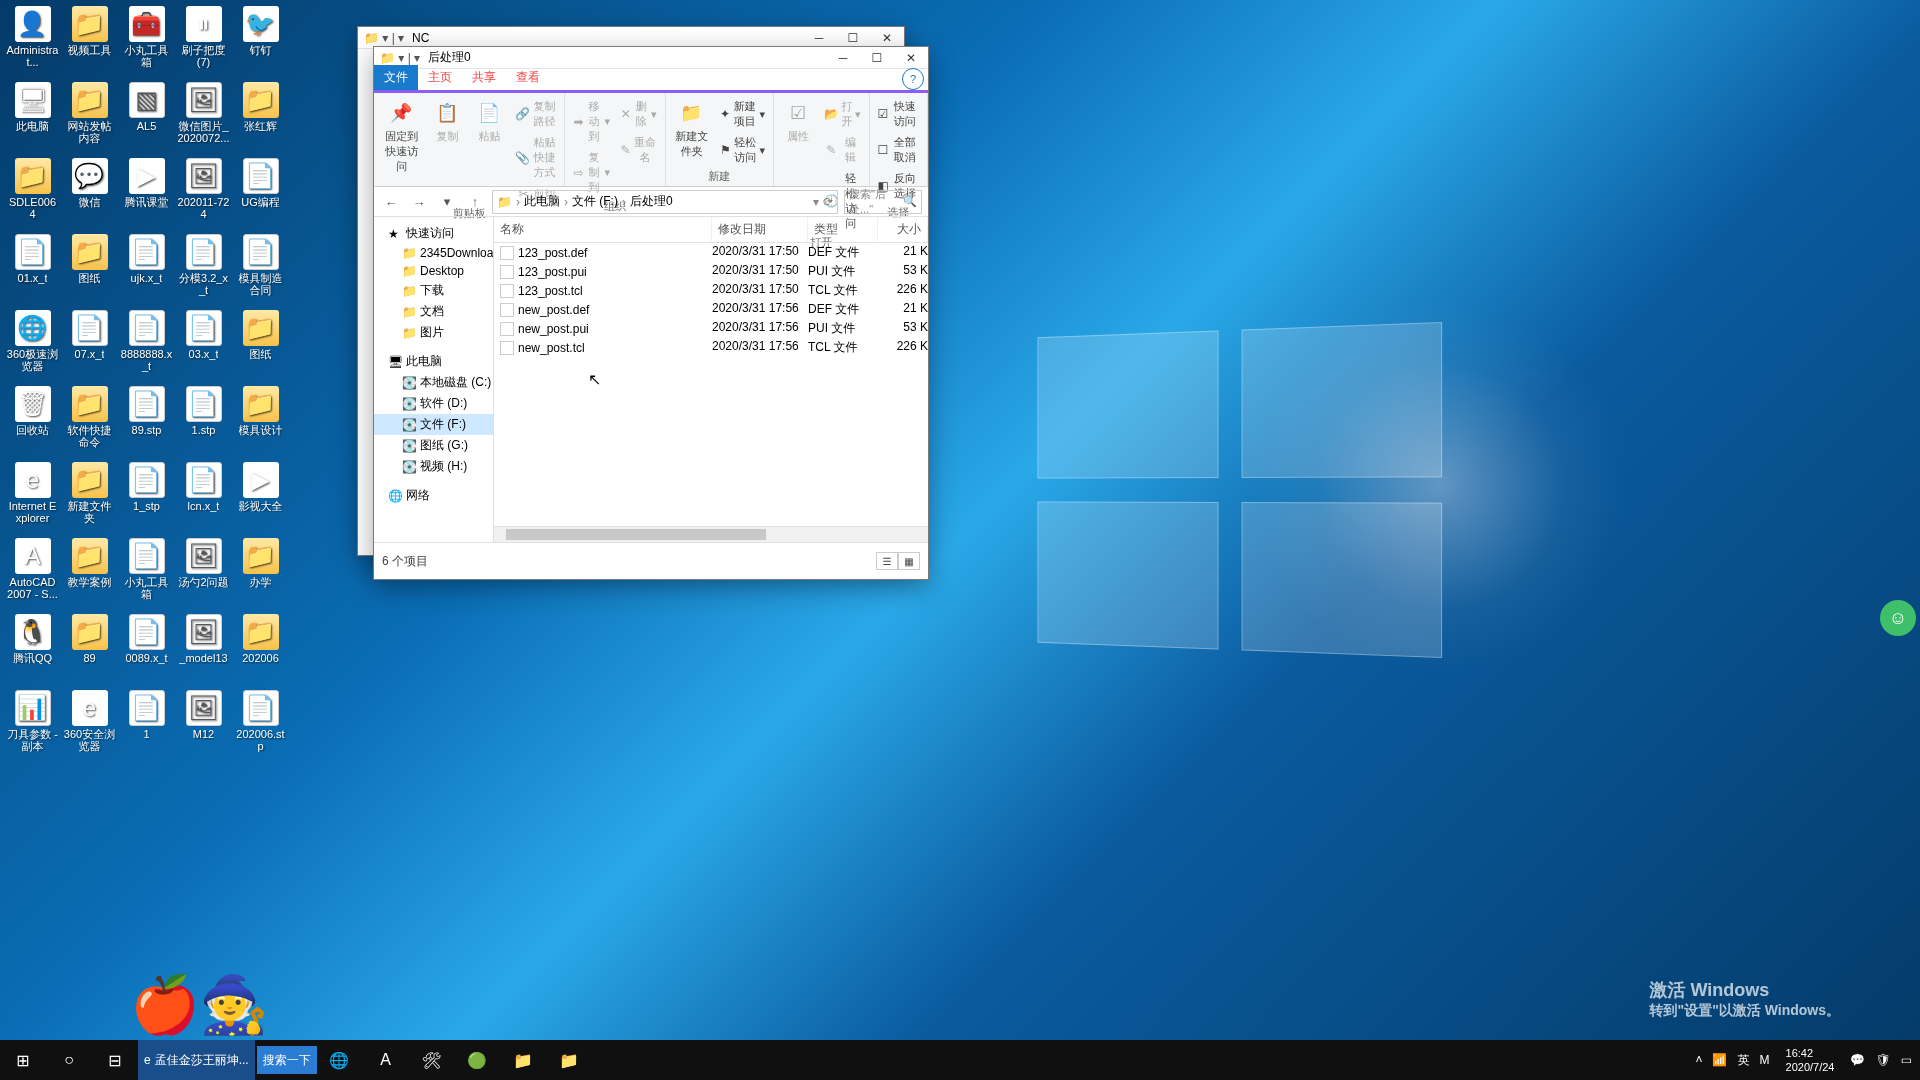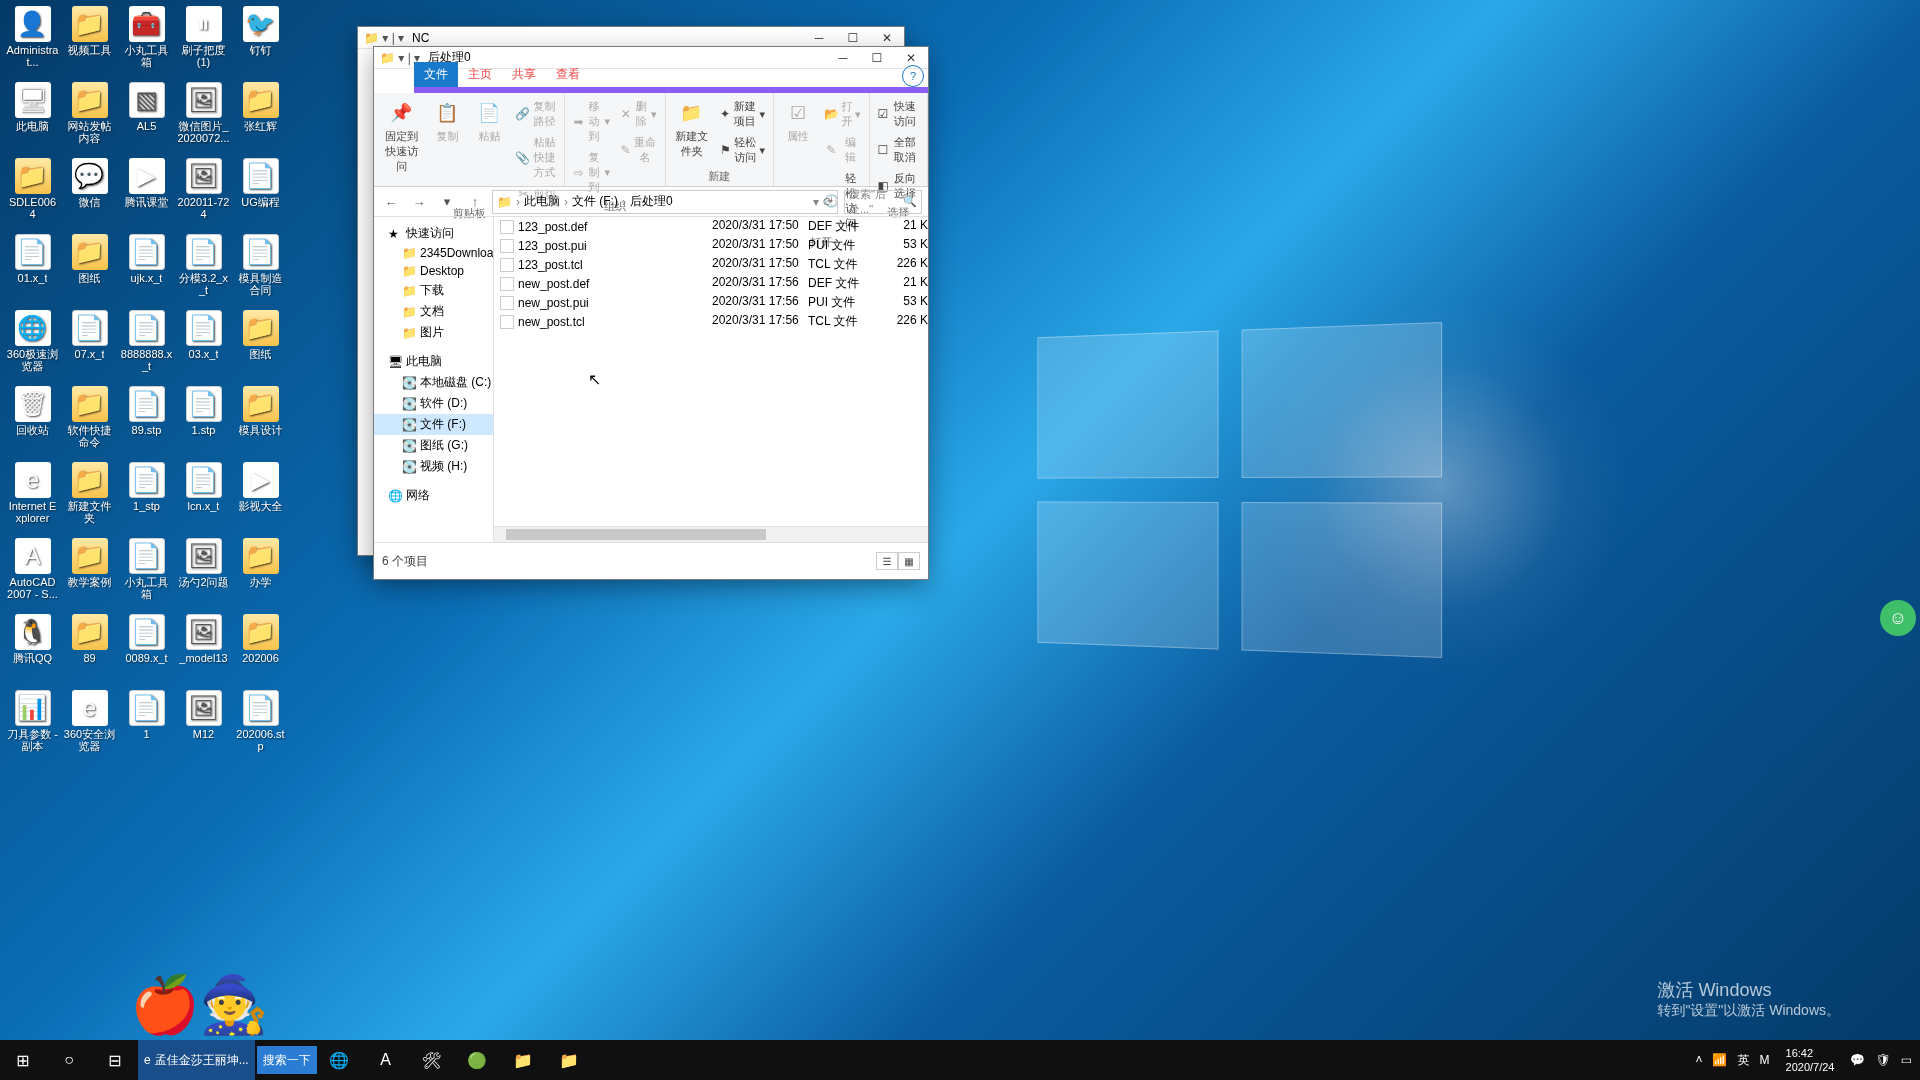--- a/index.html
+++ b/index.html
@@ -30,21 +30,21 @@
 
 .window { position: absolute; background: #fff; border: 1px solid #7a7a7a; box-shadow: 0 8px 24px rgba(0,0,0,0.35); display: flex; flex-direction: column; }
 .win-bg { left: 357px; top: 26px; width: 548px; height: 530px; }
 .win-fg { left: 373px; top: 46px; width: 556px; height: 534px; }
 .titlebar { height: 22px; background: #fff; display: flex; align-items: center; font-size: 12px; padding-left: 6px; border-bottom: 1px solid #e5e5e5; }
 .titlebar .t-icons { display: flex; gap: 6px; align-items: center; margin-right: 8px; color: #555; }
 .titlebar .t-title { flex: 1; }
 .titlebar .win-controls { display: flex; }
 .titlebar .win-controls div { width: 34px; height: 22px; display: flex; align-items: center; justify-content: center; font-size: 12px; color: #333; }
 
-.ribbon-tabs { height: 24px; display: flex; align-items: flex-end; font-size: 12px; border-bottom: 6px solid #8b5cf6; background: #fff; margin-left: 40px; }
+.ribbon-tabs { height: 24px; display: flex; align-items: flex-end; font-size: 12px; border-bottom: 3px solid #8b5cf6; background: #fff; }
 .ribbon-tabs .tab { padding: 4px 10px; color: #ef4444; }
 .ribbon-tabs .tab.file { background: #1979ca; color: #fff; }
 .ribbon-tabs .help { margin-left: auto; width: 22px; height: 22px; display: flex; align-items: center; justify-content: center; color: #1979ca; border: 1px solid #1979ca; border-radius: 50%; font-size: 11px; margin-right: 4px; }
 
 .ribbon { height: 94px; background: #f5f6f7; border-bottom: 1px solid #d0d0d0; display: flex; font-size: 11px; color: #444; }
 .rgroup { border-right: 1px solid #e0e0e0; padding: 4px 6px; display: flex; flex-direction: column; align-items: center; justify-content: space-between; }
 .rgroup .items { display: flex; gap: 6px; align-items: flex-start; }
 .rbtn { display: flex; flex-direction: column; align-items: center; gap: 2px; padding: 2px; min-width: 36px; text-align: center; }
 .rbtn .ric { width: 28px; height: 28px; display: flex; align-items: center; justify-content: center; font-size: 18px; }
 .rbtn.small { flex-direction: row; min-width: auto; font-size: 11px; }
@@ -78,21 +78,21 @@
 .frow { display: flex; padding: 1px 0; }
 .frow .c-name { display: flex; align-items: center; gap: 4px; padding-left: 6px; }
 .frow .c-name .fic { width: 14px; height: 14px; border: 1px solid #ccc; background: #fff; font-size: 9px; display: flex; align-items: center; justify-content: center; }
 .scroll-h { height: 16px; background: #f0f0f0; border-top: 1px solid #e0e0e0; position: relative; }
 .scroll-h .thumb { position: absolute; left: 12px; width: 60%; top: 2px; bottom: 2px; background: #c8c8c8; }
 
 .statusbar { height: 22px; border-top: 1px solid #e0e0e0; display: flex; align-items: center; font-size: 12px; padding: 18px 8px; color: #444; }
 .statusbar .view-toggle { margin-left: auto; display: flex; gap: 0; }
 .statusbar .view-toggle div { width: 22px; height: 18px; border: 1px solid #ccc; display: flex; align-items: center; justify-content: center; font-size: 10px; }
 
-.watermark { position: absolute; right: 80px; bottom: 60px; color: rgba(255,255,255,0.7); font-size: 14px; text-align: left; }
+.watermark { position: absolute; right: 80px; bottom: 60px; color: rgba(255,255,255,0.7); font-size: 14px; text-align: left; font-weight: bold; }
 .watermark .t1 { font-size: 18px; }
 
 .cursor { position: absolute; left: 588px; top: 370px; font-size: 16px; color: #000; pointer-events: none; }
 .face-badge { position:absolute; right:4px; top:600px; width:36px; height:36px; border-radius:50%; background:#3fbf6a; display:flex; align-items:center; justify-content:center; font-size:18px; color:#fff; }
 .newton { position:absolute; left:130px; bottom:42px; font-size:56px; }
 </style>
 </head>
 <body>
 
 <div class="wallpaper"></div>
@@ -112,21 +112,21 @@
       <div class="d-icon">
         <div class="ic folder">📁</div>
         <div class="lbl">视频工具</div>
       </div>
       <div class="d-icon">
         <div class="ic app">🧰</div>
         <div class="lbl">小丸工具箱</div>
       </div>
       <div class="d-icon">
         <div class="ic app">⏸</div>
-        <div class="lbl">刷子把度(1)</div>
+        <div class="lbl">刷子把度(7)</div>
       </div>
       <div class="d-icon">
         <div class="ic app">🐦</div>
         <div class="lbl">钉钉</div>
       </div>
       <div class="d-icon">
         <div class="ic app">🖥</div>
         <div class="lbl">此电脑</div>
       </div>
       <div class="d-icon">
@@ -518,20 +518,26 @@
             <span>视频 (H:)</span>
           </div>
         </div>
       <div style="height:8px"></div>
       <div class="nitem">
           <span class="nic">🌐</span>
           <span>网络</span>
         </div>
     </div>
     <div class="filelist">
+      <div class="cols">
+        <div class="c-name">名称</div>
+        <div class="c-date">修改日期</div>
+        <div class="c-type">类型</div>
+        <div class="c-size">大小</div>
+      </div>
       <div class="rows" id="file-rows">
           <div class="frow">
             <div class="c-name">
               <span class="fic"></span>
               <span>123_post.def</span>
             </div>
             <div class="c-date">2020/3/31 17:50</div>
             <div class="c-type">DEF 文件</div>
             <div class="c-size">21 K</div>
           </div>

